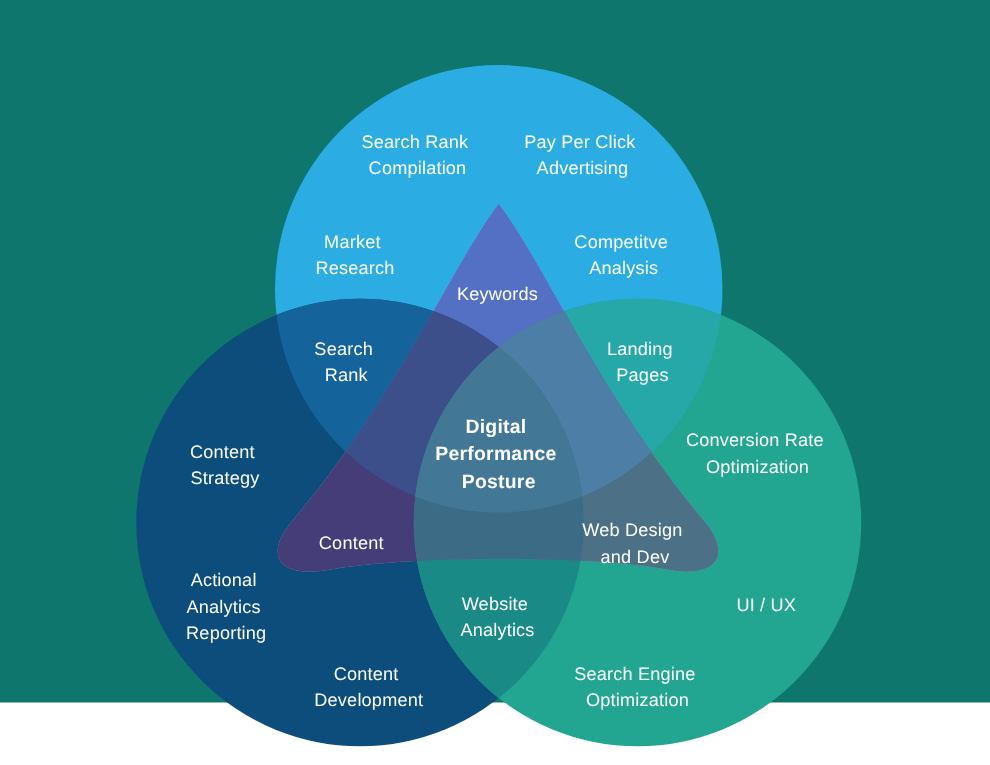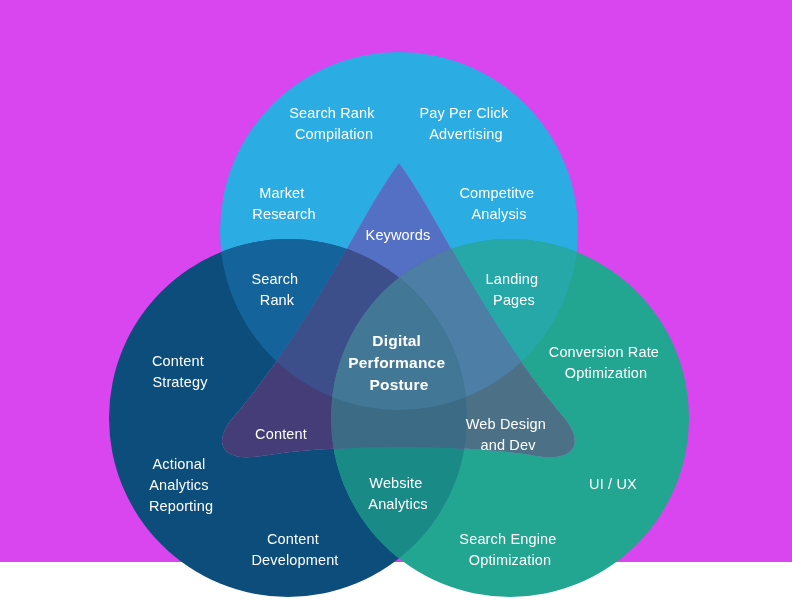--- a/index.html
+++ b/index.html
@@ -11,21 +11,21 @@
   body {
     width: 792px;
     height: 612px;
     font-family: "Liberation Sans", sans-serif;
     overflow: hidden;
   }
   #venn-stage {
     position: relative;
     width: 792px;
     height: 562px;
-    background: #d946ef;
+    background: #0f766e;
   }
   #venn-svg {
     position: absolute;
     left: 0;
     top: 0;
     display: block;
   }
   .vlabel {
     fill: #ffffff;
     font-family: "Liberation Sans", sans-serif;

